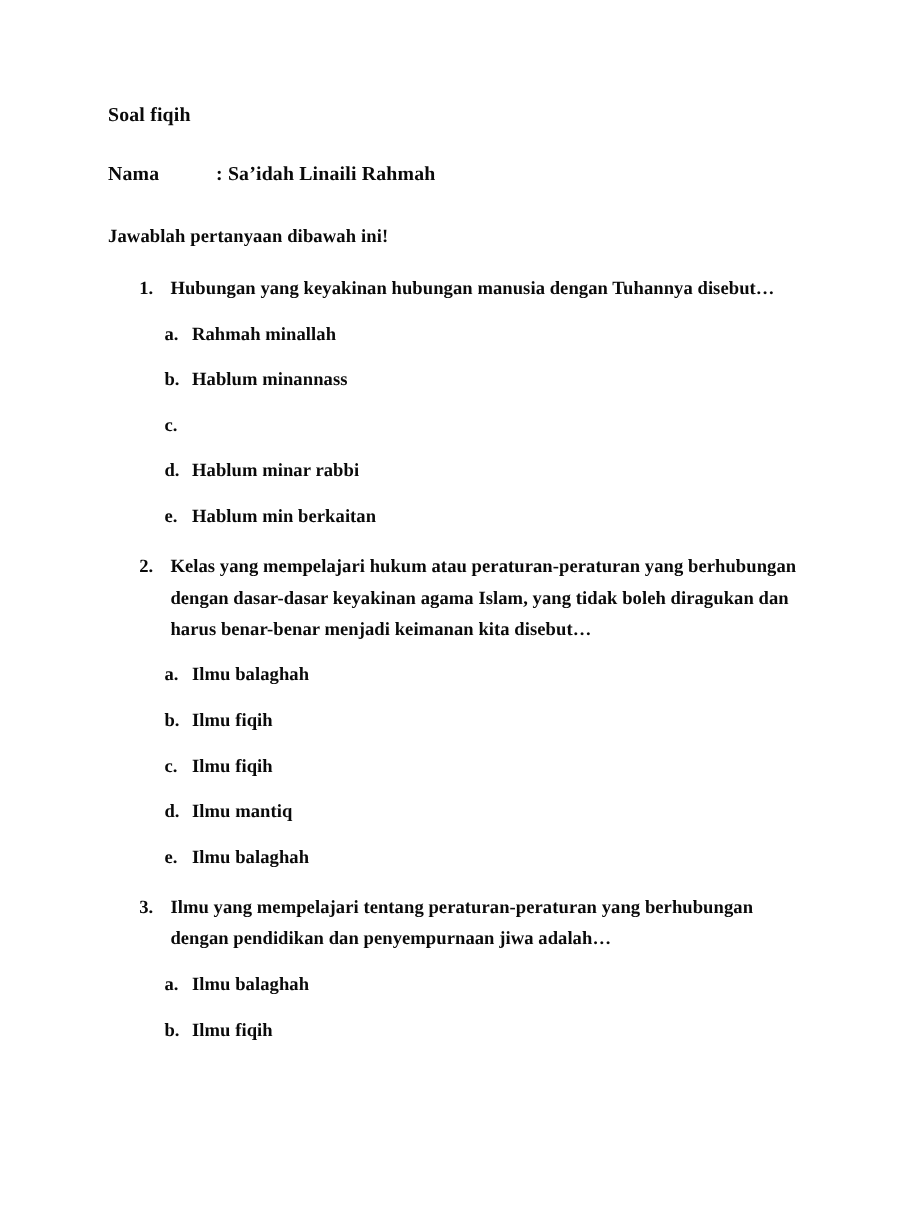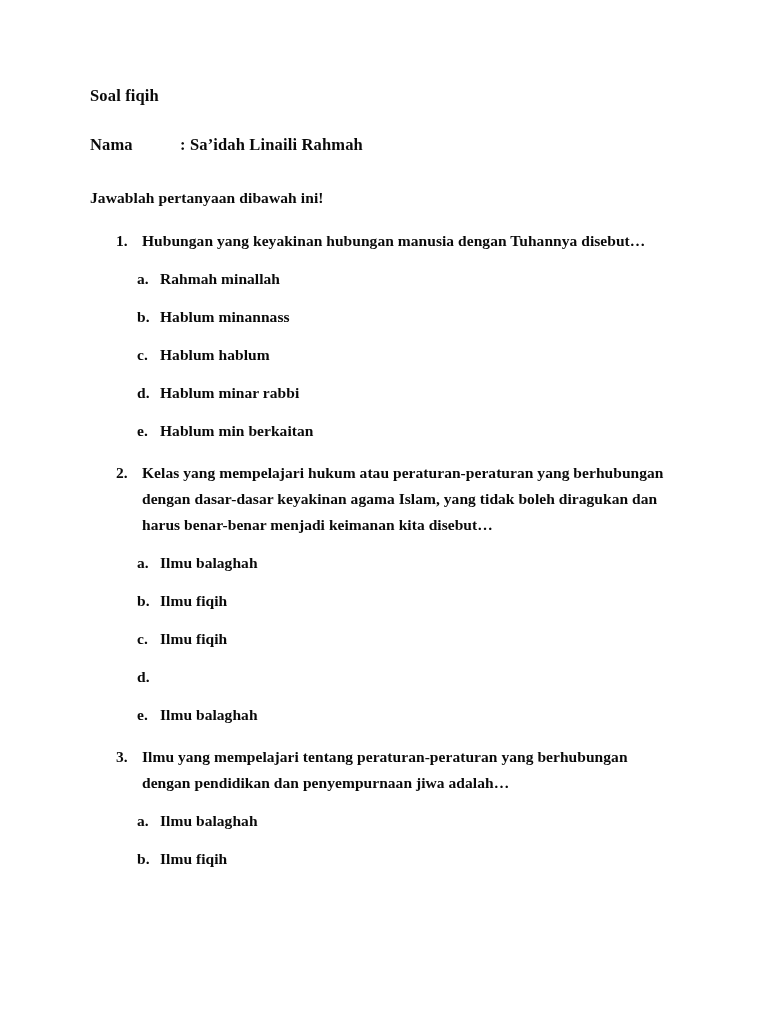--- a/index.html
+++ b/index.html
@@ -138,21 +138,20 @@
         <div class="option-row">
           <div class="option-letter">a.</div>
           <div class="option-text">Rahmah minallah</div>
         </div>
         <div class="option-row">
           <div class="option-letter">b.</div>
           <div class="option-text">Hablum minannass</div>
         </div>
         <div class="option-row">
           <div class="option-letter">c.</div>
-          <div class="option-text">Hablum hablum</div>
         </div>
         <div class="option-row">
           <div class="option-letter">d.</div>
           <div class="option-text">Hablum minar rabbi</div>
         </div>
         <div class="option-row">
           <div class="option-letter">e.</div>
           <div class="option-text">Hablum min berkaitan</div>
         </div>
       </div>
@@ -171,20 +170,21 @@
         <div class="option-row">
           <div class="option-letter">b.</div>
           <div class="option-text">Ilmu fiqih</div>
         </div>
         <div class="option-row">
           <div class="option-letter">c.</div>
           <div class="option-text">Ilmu fiqih</div>
         </div>
         <div class="option-row">
           <div class="option-letter">d.</div>
+          <div class="option-text">Ilmu mantiq</div>
         </div>
         <div class="option-row">
           <div class="option-letter">e.</div>
           <div class="option-text">Ilmu balaghah</div>
         </div>
       </div>
     </div>
 
     <div class="question-block">
       <div class="question-row">

